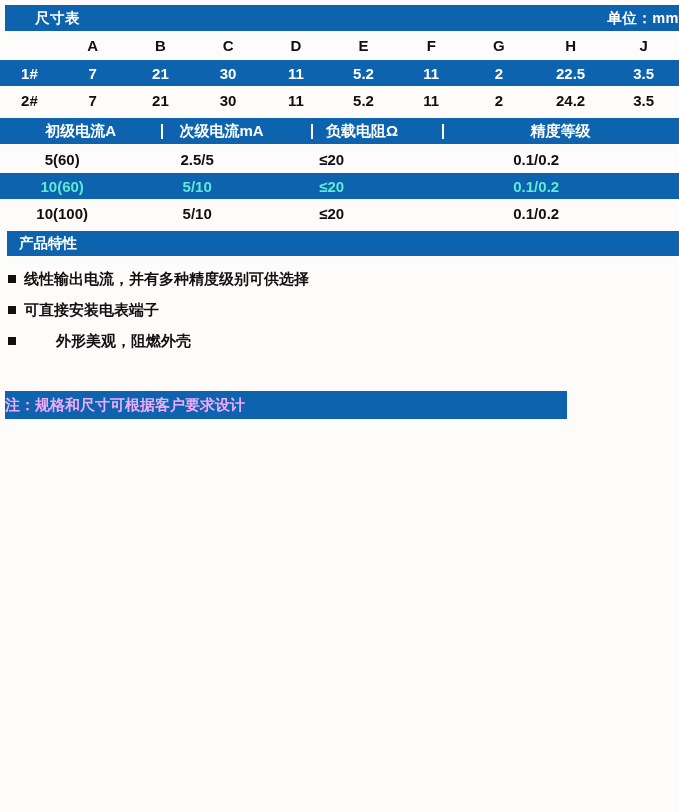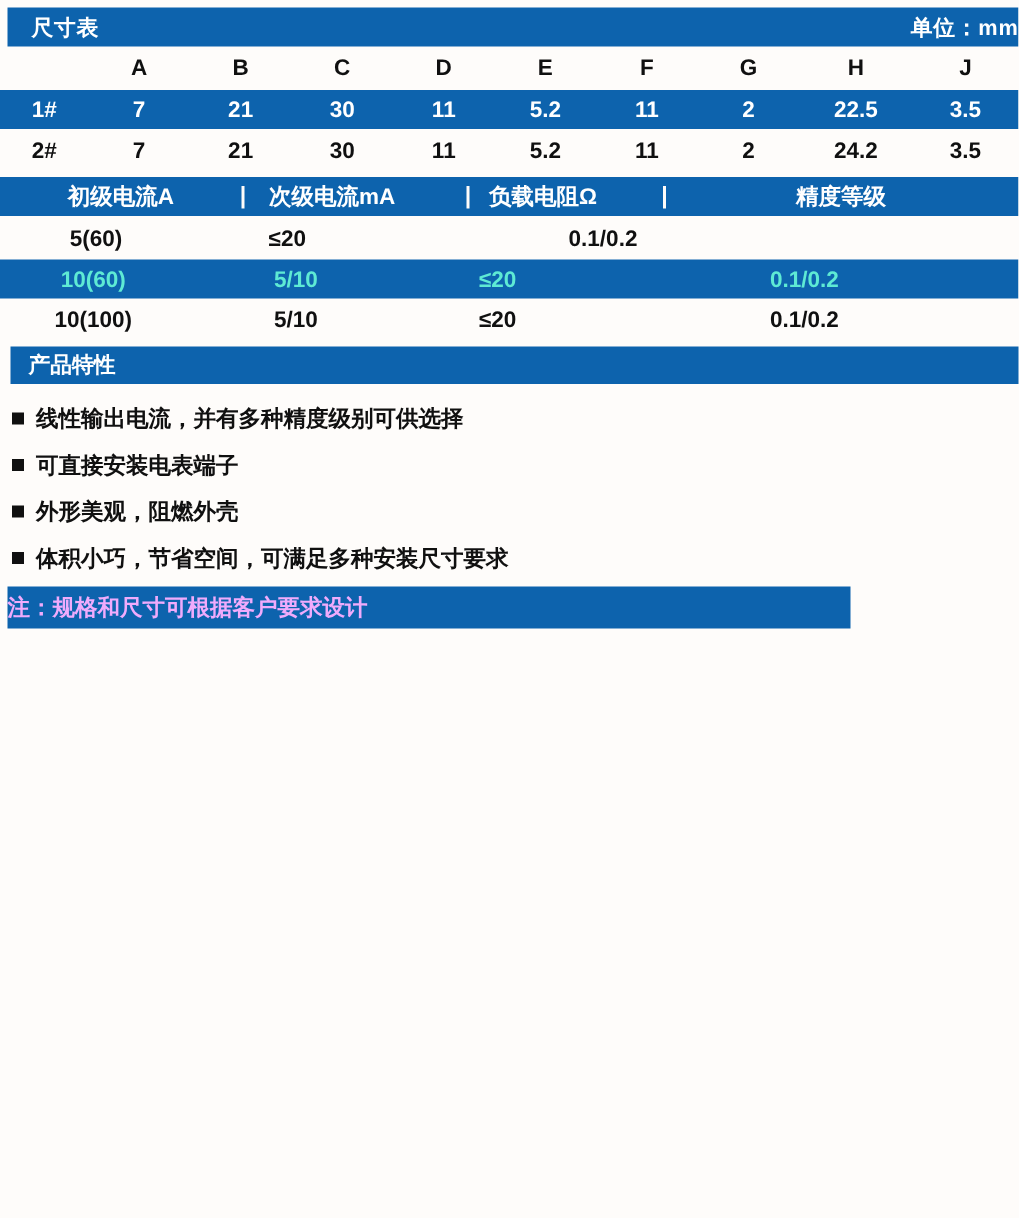--- a/index.html
+++ b/index.html
@@ -13,21 +13,21 @@
 
   
   .sec-title{
     position:absolute;
     background:#0d63ad;
     color:#fff;
     font-weight:bold;
     font-size:14.5px;
     display:flex;
     align-items:center;
-    padding-left:16px;
+    padding-left:30px;
     letter-spacing:.5px;
   }
   .sec-title .unit{
     position:absolute;
     right:0;
     font-size:14.5px;
     font-weight:bold;
   }
 
   .trow{
@@ -161,20 +161,21 @@
 
   <div class="s-head" style="top:118px;height:26px;align-items:center;">
     <span class="sc sc1">初级电流A</span>
     <span class="sc sc2">次级电流mA</span>
     <span class="sc sc3">负载电阻Ω</span>
     <span class="sc sc4">精度等级</span>
   </div>
 
   <div class="srow white" style="top:146px;height:26px;align-items:center;">
     <span class="sc sc1">5(60)</span>
+    <span class="sc sc2">2.5/5</span>
     <span class="sc sc3">≤20</span>
     <span class="sc sc4">0.1/0.2</span>
   </div>
 
   <div class="srow blue" style="top:173px;height:26px;align-items:center;">
     <span class="sc sc1">10(60)</span>
     <span class="sc sc2">5/10</span>
     <span class="sc sc3">≤20</span>
     <span class="sc sc4">0.1/0.2</span>
   </div>
@@ -191,27 +192,23 @@
   </div>
 
   <div class="feat" style="top:268px;height:22px;">
     <span class="bul"></span>
     <span>线性输出电流，并有多种精度级别可供选择</span>
   </div>
   <div class="feat" style="top:299px;height:22px;">
     <span class="bul"></span>
     <span>可直接安装电表端子</span>
   </div>
-  <div class="feat" style="top:330px;height:22px;">
+  <div class="feat" style="top:330px;height:22px;gap:32px;">
     <span class="bul"></span>
     <span>外形美观，阻燃外壳</span>
-  </div>
-  <div class="feat" style="top:361px;height:22px;">
-    <span class="bul"></span>
-    <span>体积小巧，节省空间，可满足多种安装尺寸要求</span>
   </div>
 
   <div class="note-bar" style="top:391px;height:28px;">
     <span>注：规格和尺寸可根据客户要求设计</span>
   </div>
 
   <div class="draw">
     <svg width="679" height="342" viewBox="0 0 679 342">
       <g fill="none" stroke="#3a322e" stroke-width="1" stroke-linecap="butt">
 

